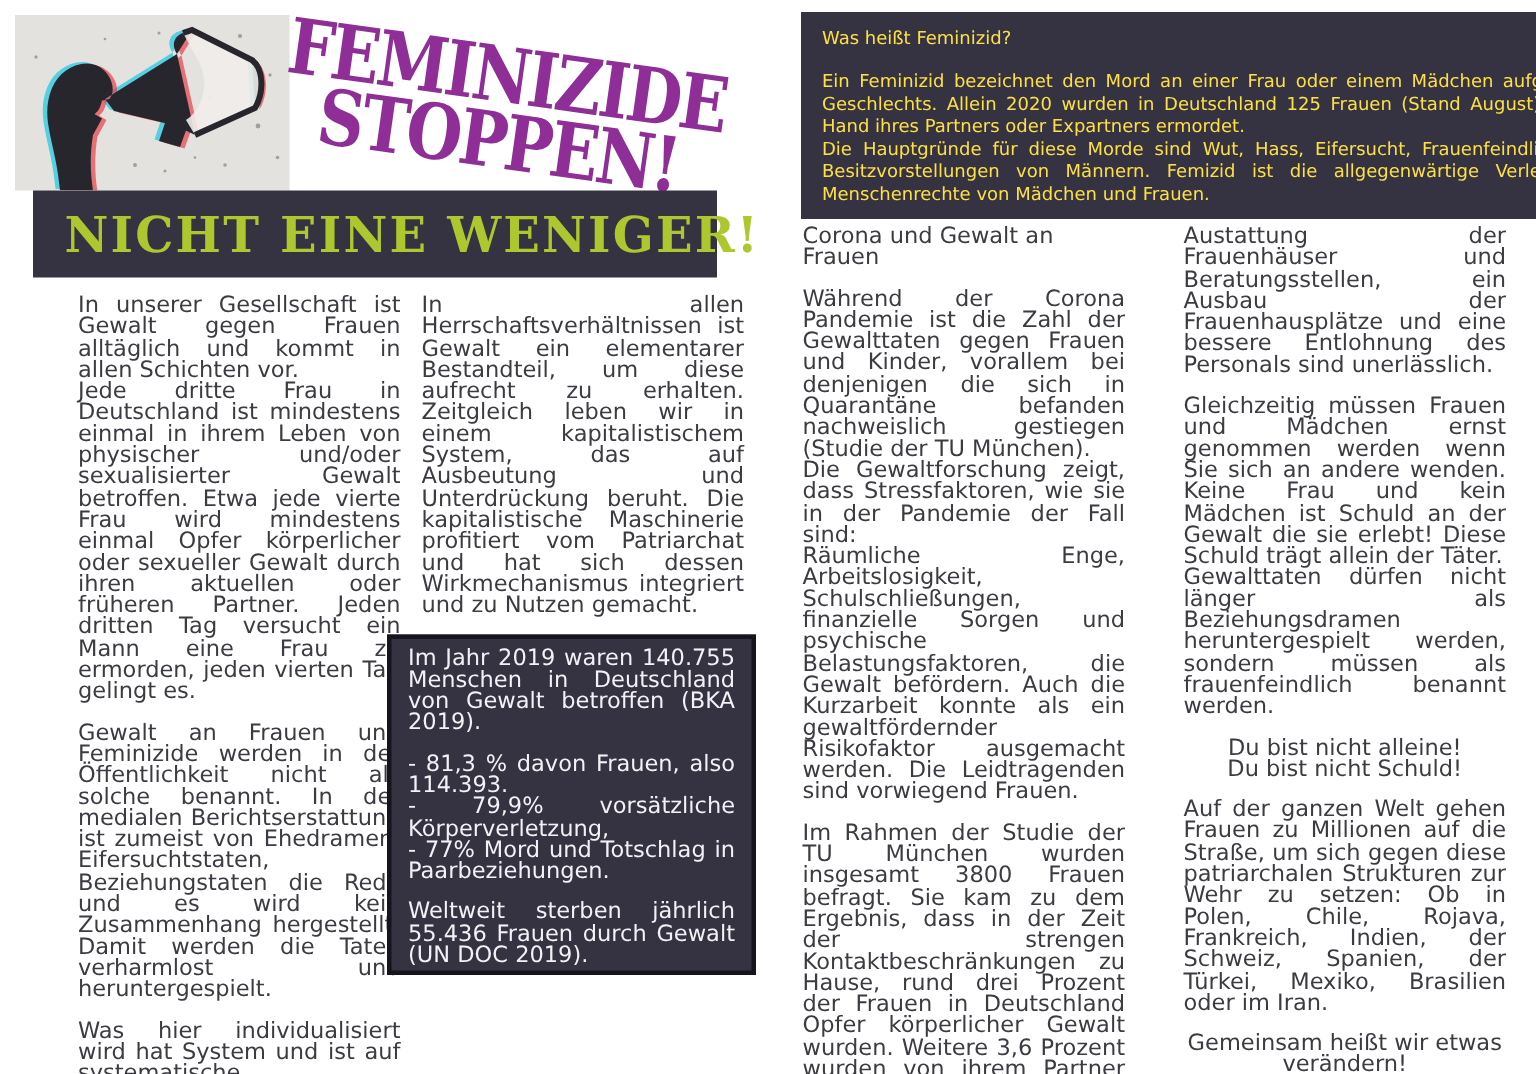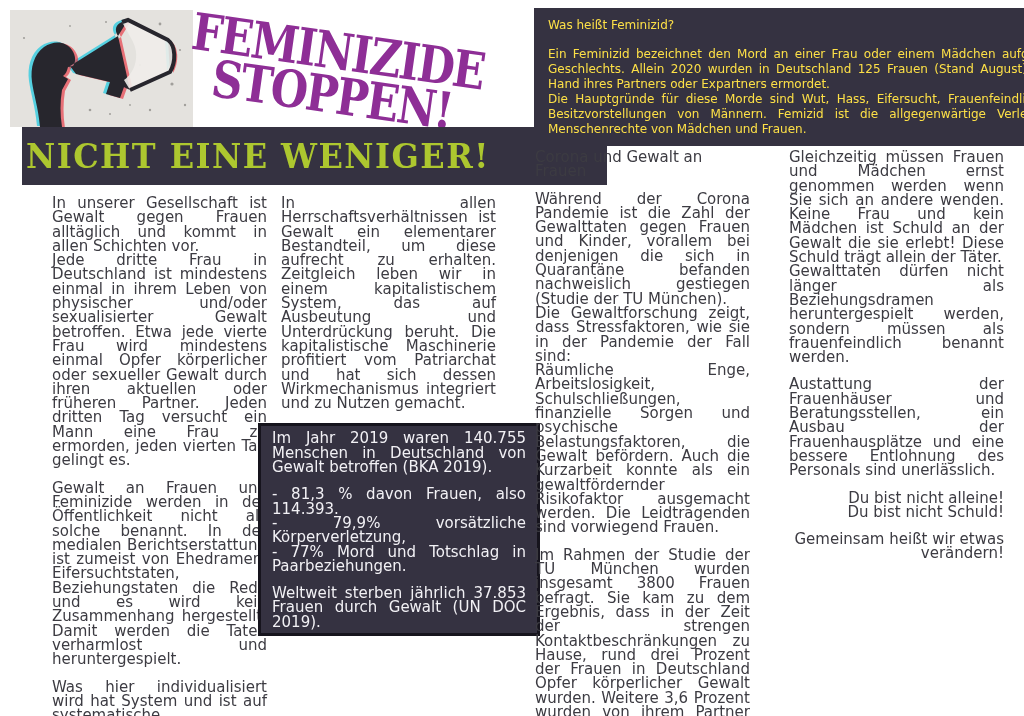--- a/index.html
+++ b/index.html
@@ -24,23 +24,23 @@
   .headline{
     position:absolute;left:196px;top:6px;width:330px;
     transform:rotate(8deg);transform-origin:left top;
     color:var(--purple);font-family:"DejaVu Serif",serif;font-weight:bold;
     line-height:1;white-space:nowrap;
   }
   .hl-line{display:block;font-size:51px;letter-spacing:-2px;transform:scaleX(.84);transform-origin:left top;}
   .hl-line.second{margin-top:-7px;margin-left:26px;}
   
   .banner{
-    position:absolute;left:22px;top:127px;width:585px;height:58px;
+    position:absolute;left:22px;top:127px;width:456px;height:58px;
     background:var(--dark-panel);display:flex;align-items:center;
-    padding-left:4px;box-sizing:border-box;
+    padding-left:21px;box-sizing:border-box;
   }
   .banner-text{
     font-family:"DejaVu Serif",serif;font-weight:bold;font-size:33px;
     color:var(--green);letter-spacing:1.5px;white-space:nowrap;
     transform:scaleX(.97);transform-origin:left center;
   }
   
   .infobox{
     position:absolute;left:522px;top:8px;width:572px;min-height:134px;
     background:var(--dark-panel);color:#fde047;box-sizing:border-box;
@@ -49,29 +49,29 @@
   .infobox p{margin:0;white-space:pre-line;text-align:justify;}
   .infobox .ib-title{margin-bottom:14px;text-align:left;}
   
   .col{
     position:absolute;width:215px;font-size:15px;line-height:14.3px;
     text-align:justify;hyphens:auto;-webkit-hyphens:auto;
   }
   .col p{margin:0 0 13px;white-space:pre-line;}
   .col p:last-child{margin-bottom:0;}
   .col .heading{text-align:left;}
-  .col .center{text-align:right;}
+  .col .center{text-align:center;}
   .col1{left:28px;top:196px;margin-left:24px;}
   .col2{left:281px;top:196px;}
   .col3{left:535px;top:150px;}
   .col4{left:789px;top:150px;}
   
   .statsbox{
     background:var(--dark-panel);border:3px solid #16141d;color:#f2f1f5;
-    box-sizing:border-box;width:282px;margin:1px 0 0 -23px;
+    box-sizing:border-box;width:246px;margin:1px 0 0 -23px;
     padding:5px 11px 4px;
   }
   .statsbox p{margin:0 0 13px;}
   .statsbox p:last-child{margin-bottom:0;}
 </style>
 </head>
 <body>
 
 <div class="page">
 
@@ -130,34 +130,35 @@
     <p>Ohne tatsächliche Gewalt, der Androhung von Gewalt ist das Patriachat nicht durchsetzbar.</p>
   </div>
 
   <div class="col col2">
     <p>In allen Herrschaftsverhältnissen ist Gewalt ein elementarer Bestandteil, um diese aufrecht zu erhalten. Zeitgleich leben wir in einem kapitalistischem System, das auf Ausbeutung und Unterdrückung beruht. Die kapitalistische Maschinerie profitiert vom Patriarchat und hat sich dessen Wirkmechanismus integriert und zu Nutzen gemacht.</p>
     <div class="statsbox">
       <p>Im Jahr 2019 waren 140.755 Menschen in Deutschland von Gewalt betroffen (BKA 2019).</p>
       <p>- 81,3 % davon Frauen, also 114.393.
 - 79,9% vorsätzliche Körperverletzung,
 - 77% Mord und Totschlag in Paarbeziehungen.</p>
-      <p>Weltweit sterben jährlich 37.853 Frauen durch Gewalt (UN DOC 2019).</p>
+      <p>Weltweit sterben jährlich 55.436 Frauen durch Gewalt (UN DOC 2019).</p>
     </div>
   </div>
 
   <div class="col col3">
     <p class="heading">Corona und Gewalt an Frauen</p>
     <p>Während der Corona Pandemie ist die Zahl der Gewalttaten gegen Frauen und Kinder, vorallem bei denjenigen die sich in Quarantäne befanden nachweislich gestiegen (Studie der TU München).
 Die Gewaltforschung zeigt, dass Stressfaktoren, wie sie in der Pandemie der Fall sind:
 Räumliche Enge, Arbeitslosigkeit, Schulschließungen, finanzielle Sorgen und psychische Belastungsfaktoren, die Gewalt befördern. Auch die Kurzarbeit konnte als ein gewaltfördernder Risikofaktor ausgemacht werden. Die Leidtragenden sind vorwiegend Frauen.</p>
     <p>Im Rahmen der Studie der TU München wurden insgesamt 3800 Frauen befragt. Sie kam zu dem Ergebnis, dass in der Zeit der strengen Kontaktbeschränkungen zu Hause, rund drei Prozent der Frauen in Deutschland Opfer körperlicher Gewalt wurden. Weitere 3,6 Prozent wurden von ihrem Partner vergewaltigt. Zudem wurden in 6,5 Prozent der Haushalte Kinder gewalttätig gestraft.</p>
   </div>
 
   <div class="col col4">
+    <p>Austattung der Frauenhäuser und Beratungsstellen, ein Ausbau der Frauenhausplätze und eine bessere Entlohnung des Personals sind unerlässlich.</p>
     <p>Gleichzeitig müssen Frauen und Mädchen ernst genommen werden wenn Sie sich an andere wenden. Keine Frau und kein Mädchen ist Schuld an der Gewalt die sie erlebt! Diese Schuld trägt allein der Täter.
 Gewalttaten dürfen nicht länger als Beziehungsdramen heruntergespielt werden, sondern müssen als frauenfeindlich benannt werden.</p>
-    <p>Austattung der Frauenhäuser und Beratungsstellen, ein Ausbau der Frauenhausplätze und eine bessere Entlohnung des Personals sind unerlässlich.</p>
     <p class="center">Du bist nicht alleine!
 Du bist nicht Schuld!</p>
+    <p>Auf der ganzen Welt gehen Frauen zu Millionen auf die Straße, um sich gegen diese patriarchalen Strukturen zur Wehr zu setzen: Ob in Polen, Chile, Rojava, Frankreich, Indien, der Schweiz, Spanien, der Türkei, Mexiko, Brasilien oder im Iran.</p>
     <p class="center">Gemeinsam heißt wir etwas verändern!</p>
   </div>
 
 </div>
 
 </body></html>

